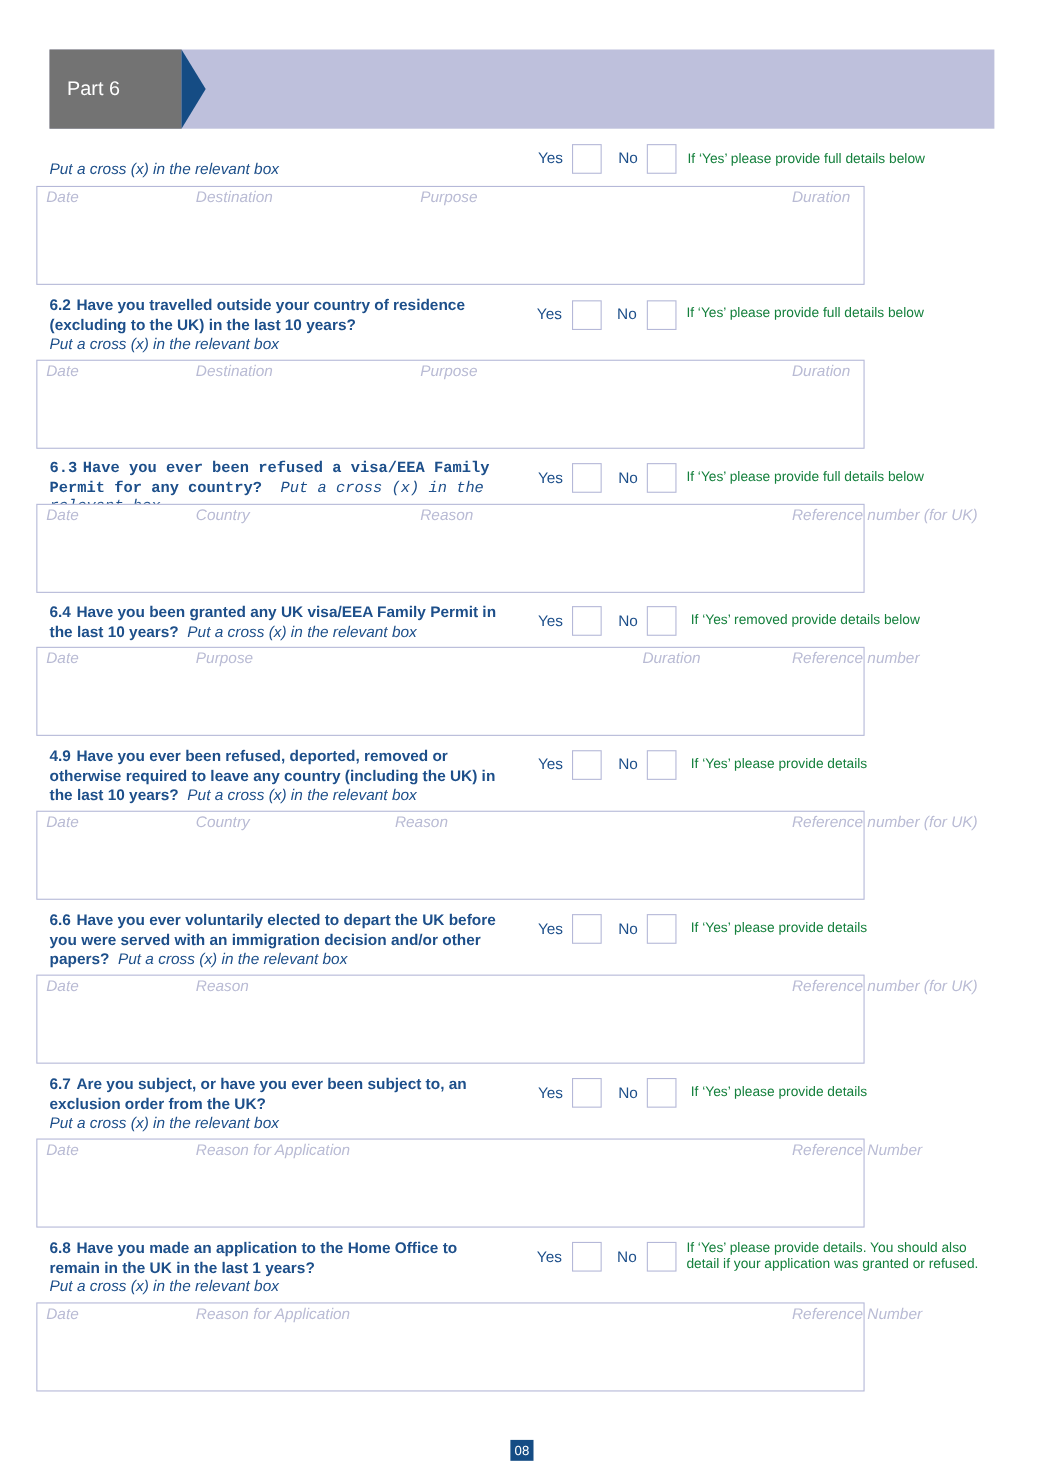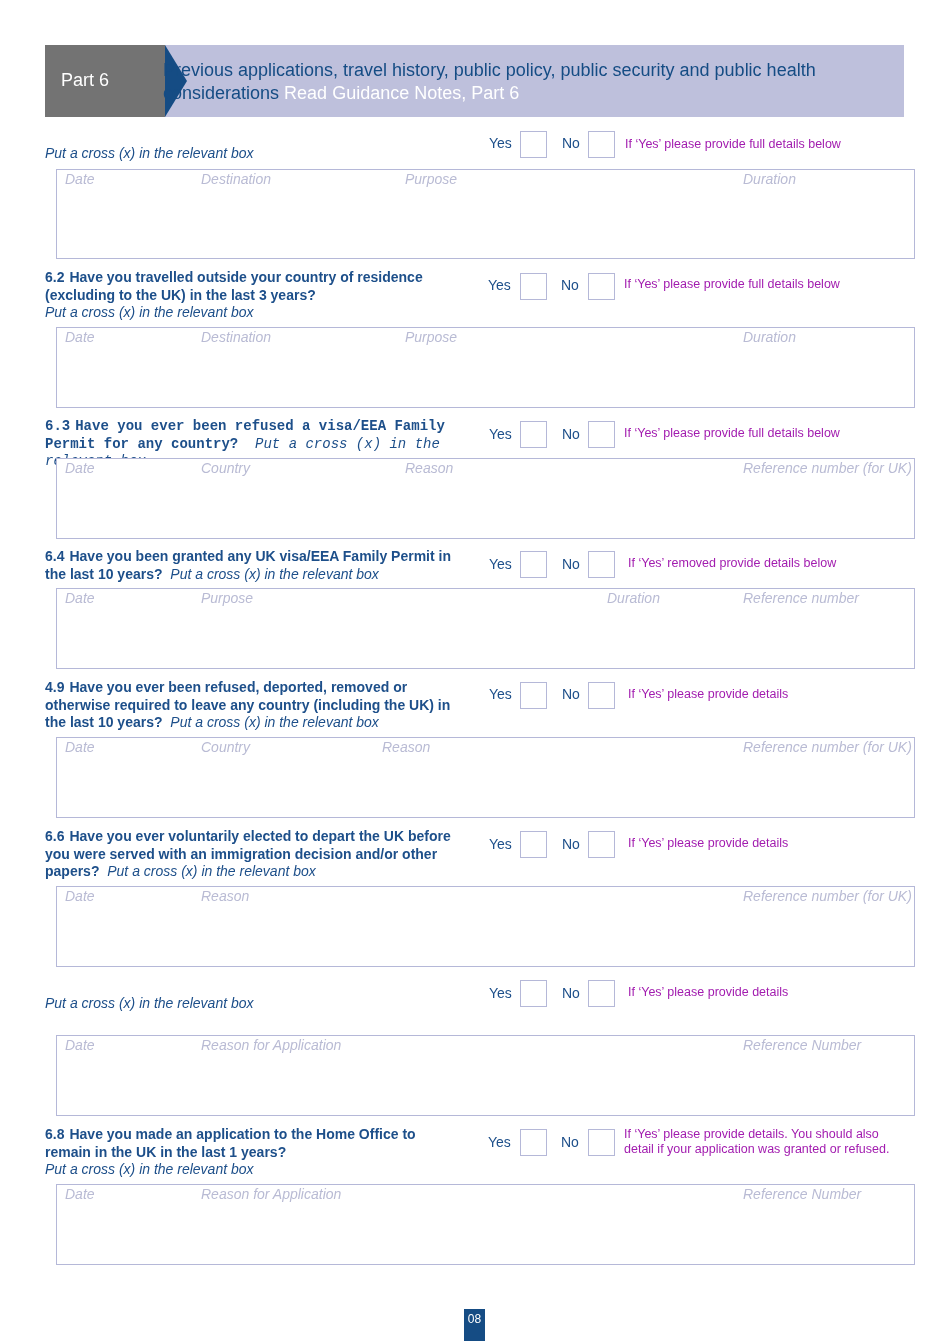--- a/index.html
+++ b/index.html
@@ -10,58 +10,54 @@
   .part-arrow { position: absolute; left: 120px; top: 0; width: 0; height: 0; border-top: 36px solid transparent; border-bottom: 36px solid transparent; border-left: 22px solid #154c84; }
   .part-label { position: absolute; left: 16px; top: 25px; color: #ffffff; font-size: 18px; }
   .header-title { position: absolute; left: 118px; top: 14px; width: 700px; font-size: 18px; line-height: 23px; color: #154c84; }
   .header-title .guide { color: #ffffff; }
   .q { position: absolute; left: 45px; width: 420px; font-size: 14px; line-height: 17.5px; color: #1d4f8a; }
   .q b { font-weight: bold; }
   .q .num { font-weight: bold; margin-right: 5px; }
   .q i { font-style: italic; font-weight: normal; }
   .yn { position: absolute; font-size: 14px; color: #1d4f8a; }
   .cb { position: absolute; width: 27px; height: 27px; border: 1.5px solid #b5b8d8; background: #fff; }
-  .hint { position: absolute; font-size: 12.5px; line-height: 15px; color: #a21caf; }
-  .box { position: absolute; left: 56px; width: 859px; border: 1.5px solid #b5b8d8; background: #fff; padding-left: 24px; }
+  .hint { position: absolute; font-size: 12.5px; line-height: 15px; color: #15803d; }
+  .box { position: absolute; left: 33px; width: 753px; border: 1.5px solid #b5b8d8; background: #fff; padding-left: 24px; }
   .col { position: absolute; top: 1px; font-size: 14px; font-style: italic; color: #b9bbd4; white-space: nowrap; }
-  .page-num { position: absolute; left: 464px; top: 1309px; width: 21px; height: 32px; background: #154c84; color: #fff; font-size: 12px; text-align: center; line-height: 20px; }
+  .page-num { position: absolute; left: 464px; top: 1309px; width: 21px; height: 19px; background: #154c84; color: #fff; font-size: 12px; text-align: center; line-height: 20px; }
   .footer-title { position: absolute; left: 551px; top: 1363px; font-size: 12.5px; font-weight: bold; color: #154c84; white-space: nowrap; }
 </style>
 </head>
 <body>
 
 <div class="header">
   <div class="part-tab">
     <span class="part-label">Part 6</span>
   </div>
   <div class="part-arrow"></div>
-  <div class="header-title">
-    <span>Previous applications, travel history, public policy, public security and public health considerations</span>
-    <span class="guide">Read Guidance Notes, Part 6</span>
-  </div>
 </div>
 
 <div class="q" style="top:127px;">
   <br>
   <i>Put a cross (x) in the relevant box</i>
 </div>
 <span class="yn" style="left:489px;top:135px;">Yes</span>
 <div class="cb" style="left:520px;top:131px;"></div>
 <span class="yn" style="left:562px;top:135px;">No</span>
 <div class="cb" style="left:588px;top:131px;"></div>
 <span class="hint" style="left:625px;top:137px;width:280px;">If ‘Yes’ please provide full details below</span>
 <div class="box" style="top:169px;height:90px;">
   <span class="col" style="left:8px;">Date</span>
   <span class="col" style="left:144px;">Destination</span>
   <span class="col" style="left:348px;">Purpose</span>
   <span class="col" style="left:686px;">Duration</span>
 </div>
 
 <div class="q" style="top:269px;">
-  <b><span class="num">6.2</span><span>Have you travelled outside your country of residence (excluding to the UK) in the last 3 years?</span></b><br>
+  <b><span class="num">6.2</span><span>Have you travelled outside your country of residence (excluding to the UK) in the last 10 years?</span></b><br>
   <i>Put a cross (x) in the relevant box</i>
 </div>
 <span class="yn" style="left:488px;top:277px;">Yes</span>
 <div class="cb" style="left:520px;top:273px;"></div>
 <span class="yn" style="left:561px;top:277px;">No</span>
 <div class="cb" style="left:588px;top:273px;"></div>
 <span class="hint" style="left:624px;top:277px;width:280px;">If ‘Yes’ please provide full details below</span>
 <div class="box" style="top:327px;height:81px;">
   <span class="col" style="left:8px;">Date</span>
   <span class="col" style="left:144px;">Destination</span>
@@ -126,21 +122,21 @@
 <span class="yn" style="left:562px;top:836px;">No</span>
 <div class="cb" style="left:588px;top:831px;"></div>
 <span class="hint" style="left:628px;top:836px;width:280px;">If ‘Yes’ please provide details</span>
 <div class="box" style="top:886px;height:81px;">
   <span class="col" style="left:8px;">Date</span>
   <span class="col" style="left:144px;">Reason</span>
   <span class="col" style="left:686px;">Reference number (for UK)</span>
 </div>
 
 <div class="q" style="top:977px;">
-  <br>
+  <b><span class="num">6.7</span><span>Are you subject, or have you ever been subject to, an exclusion order from the UK?</span></b><br>
   <i>Put a cross (x) in the relevant box</i>
 </div>
 <span class="yn" style="left:489px;top:985px;">Yes</span>
 <div class="cb" style="left:520px;top:980px;"></div>
 <span class="yn" style="left:562px;top:985px;">No</span>
 <div class="cb" style="left:588px;top:980px;"></div>
 <span class="hint" style="left:628px;top:985px;width:280px;">If ‘Yes’ please provide details</span>
 <div class="box" style="top:1035px;height:81px;">
   <span class="col" style="left:8px;">Date</span>
   <span class="col" style="left:144px;">Reason for Application</span>

